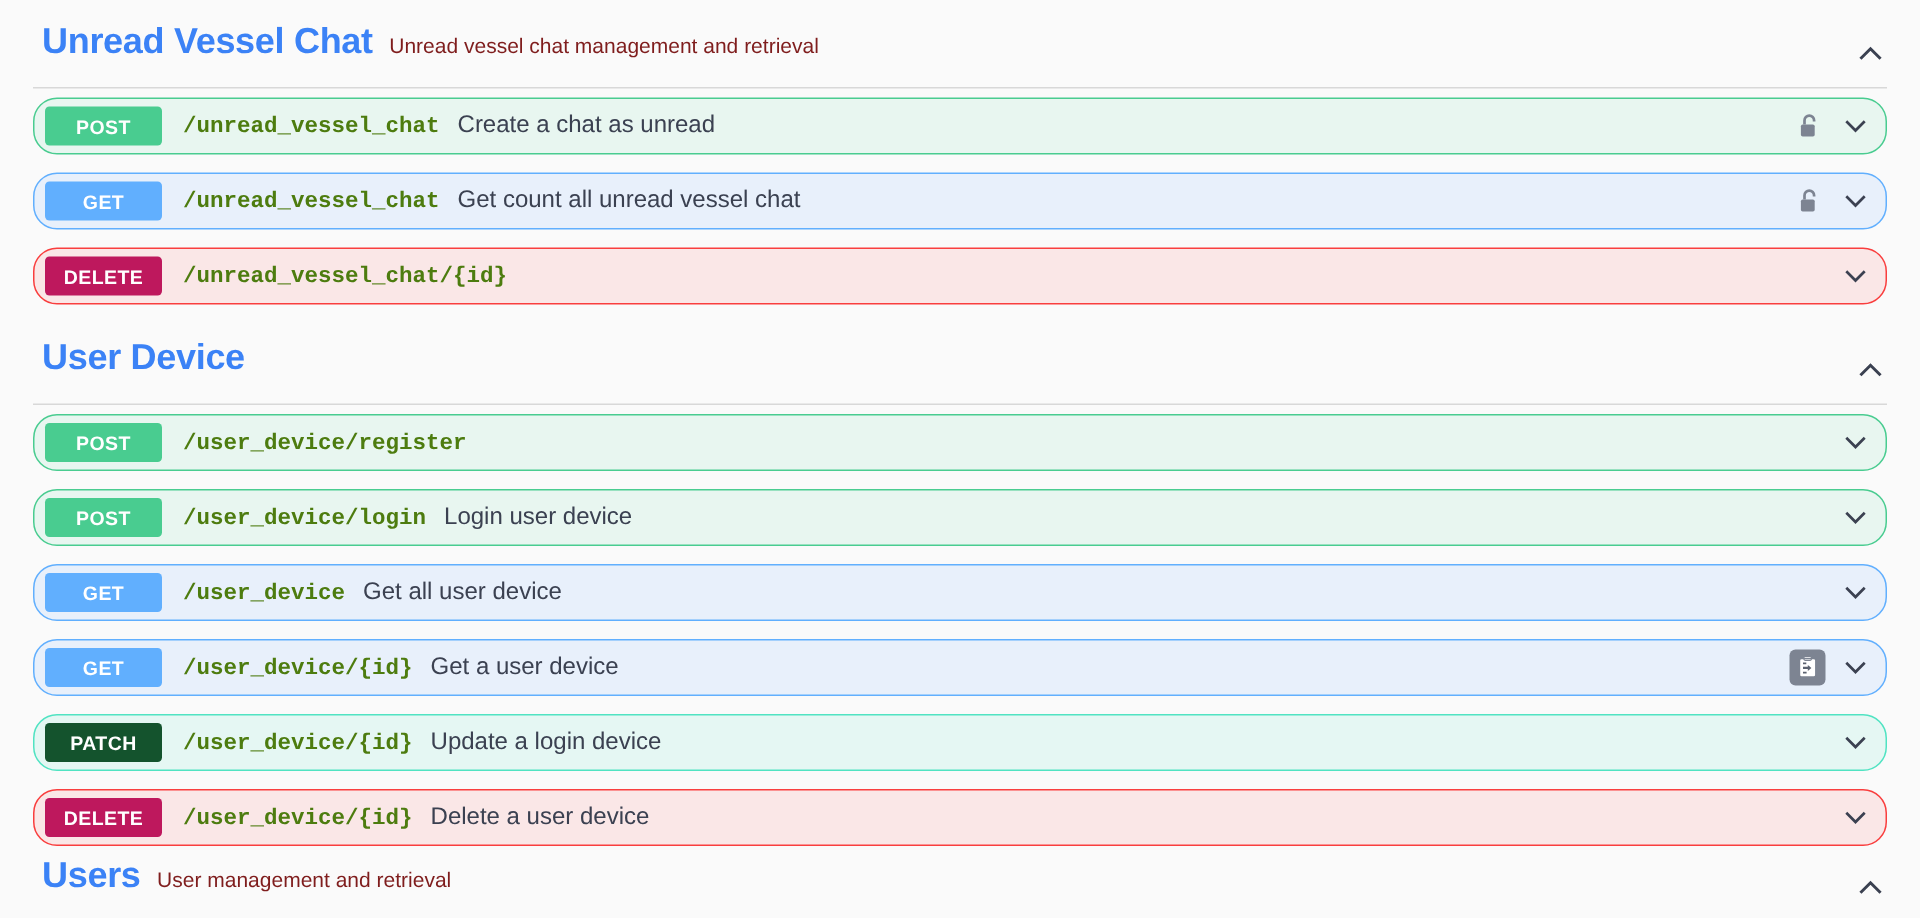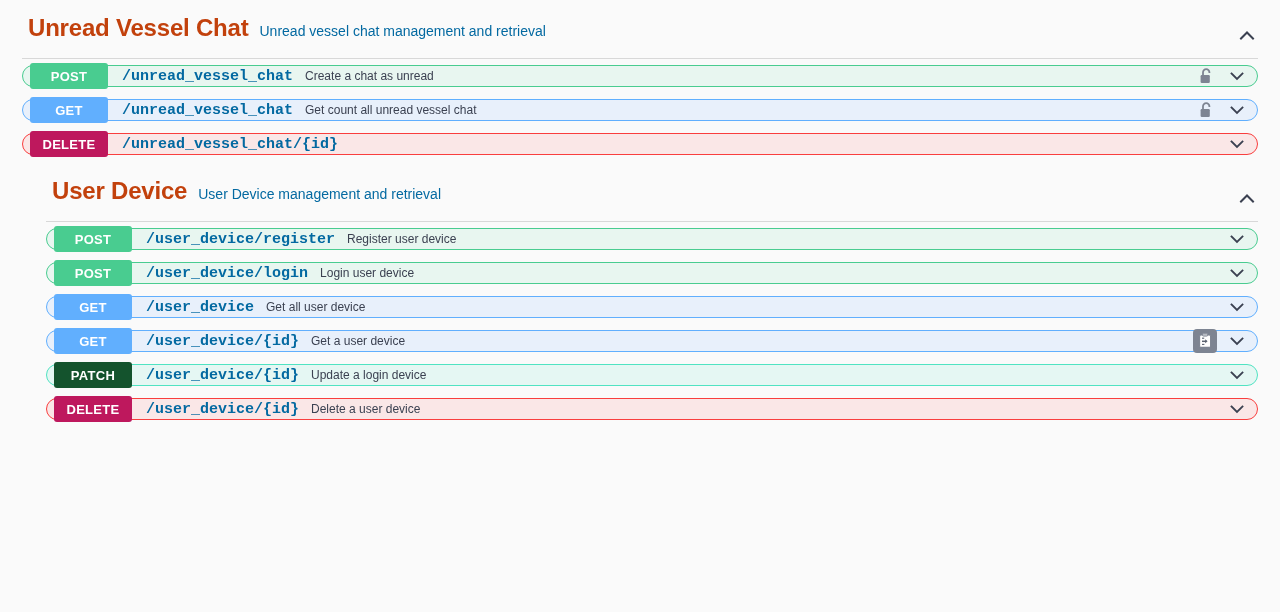--- a/index.html
+++ b/index.html
@@ -33,29 +33,29 @@
     position: relative;
     cursor: pointer;
     padding: 0 6px 0 10px;
     height: 44px;
     box-sizing: border-box;
   }
 
   .tag-title {
     font-size: 24px;
     font-weight: bold;
-    color: #c2410c;
+    color: #3b82f6;
     letter-spacing: -0.2px;
     line-height: 28px;
     white-space: nowrap;
   }
 
   .tag-desc {
     font-size: 14px;
-    color: #0369a1;
+    color: #7f1d1d;
     margin-left: 11px;
     line-height: 18px;
     white-space: nowrap;
   }
 
   .tag-chevron {
     position: absolute;
     right: 4px;
     top: 50%;
     transform: translateY(-50%);
@@ -73,21 +73,21 @@
   }
 
   
   .op-list {
     padding: 0 4px;
   }
 
   .op {
     display: flex;
     align-items: center;
-    height: 22px;
+    height: 38px;
     border-radius: 16px;
     border: 1px solid transparent;
     margin-bottom: 12px;
     padding: 0 10px 0 7px;
     box-sizing: border-box;
     cursor: pointer;
     position: relative;
   }
 
   .op .method {
@@ -103,27 +103,27 @@
     align-items: center;
     justify-content: center;
     text-align: center;
     box-sizing: border-box;
   }
 
   .op .path {
     font-family: "Liberation Mono", monospace;
     font-size: 15px;
     font-weight: bold;
-    color: #0369a1;
+    color: #4d7c0f;
     margin-left: 14px;
     white-space: nowrap;
   }
 
   .op .summary {
-    font-size: 12px;
+    font-size: 16px;
     color: #3b4151;
     margin-left: 12px;
     white-space: nowrap;
     flex: 1 1 auto;
     overflow: hidden;
   }
 
   .op .op-right {
     display: flex;
     align-items: center;
@@ -245,38 +245,36 @@
             <svg width="18" height="18" viewBox="0 0 18 18" aria-hidden="true">
               <polyline points="3.5,6.5 9,12 14.5,6.5" fill="none" stroke="#3b4151" stroke-width="1.8" stroke-linecap="square"></polyline>
             </svg>
           </span>
         </span>
       </div>
 
     </div>
   </div>
 
-  <div class="tag-section" style="padding-top:10px;margin-left:24px;">
+  <div class="tag-section" style="padding-top:10px;">
     <div class="tag-header">
       <span class="tag-title">User Device</span>
-      <span class="tag-desc">User Device management and retrieval</span>
       <span class="tag-chevron">
         <svg width="20" height="20" viewBox="0 0 20 20" aria-hidden="true">
           <polyline points="4,12.5 10,6.5 16,12.5" fill="none" stroke="#3b4151" stroke-width="2" stroke-linecap="square"></polyline>
         </svg>
       </span>
     </div>
     <div class="tag-rule"></div>
 
     <div class="op-list">
 
       <div class="op post">
         <span class="method">POST</span>
         <span class="path">/user_device/register</span>
-        <span class="summary">Register user device</span>
         <span class="op-right">
           <span class="op-chevron">
             <svg width="18" height="18" viewBox="0 0 18 18" aria-hidden="true">
               <polyline points="3.5,6.5 9,12 14.5,6.5" fill="none" stroke="#3b4151" stroke-width="1.8" stroke-linecap="square"></polyline>
             </svg>
           </span>
         </span>
       </div>
 
       <div class="op post">
@@ -351,14 +349,27 @@
             <svg width="18" height="18" viewBox="0 0 18 18" aria-hidden="true">
               <polyline points="3.5,6.5 9,12 14.5,6.5" fill="none" stroke="#3b4151" stroke-width="1.8" stroke-linecap="square"></polyline>
             </svg>
           </span>
         </span>
       </div>
 
     </div>
   </div>
 
+  <div class="bottom-fade">
+    <div class="tag-section">
+      <div class="tag-header" style="height:44px;">
+        <span class="tag-title">Users</span>
+        <span class="tag-desc">User management and retrieval</span>
+        <span class="tag-chevron">
+          <svg width="20" height="20" viewBox="0 0 20 20" aria-hidden="true">
+            <polyline points="4,12.5 10,6.5 16,12.5" fill="none" stroke="#3b4151" stroke-width="2" stroke-linecap="square"></polyline>
+          </svg>
+        </span>
+      </div>
+    </div>
+  </div>
 
 </div>
 
 </body></html>

